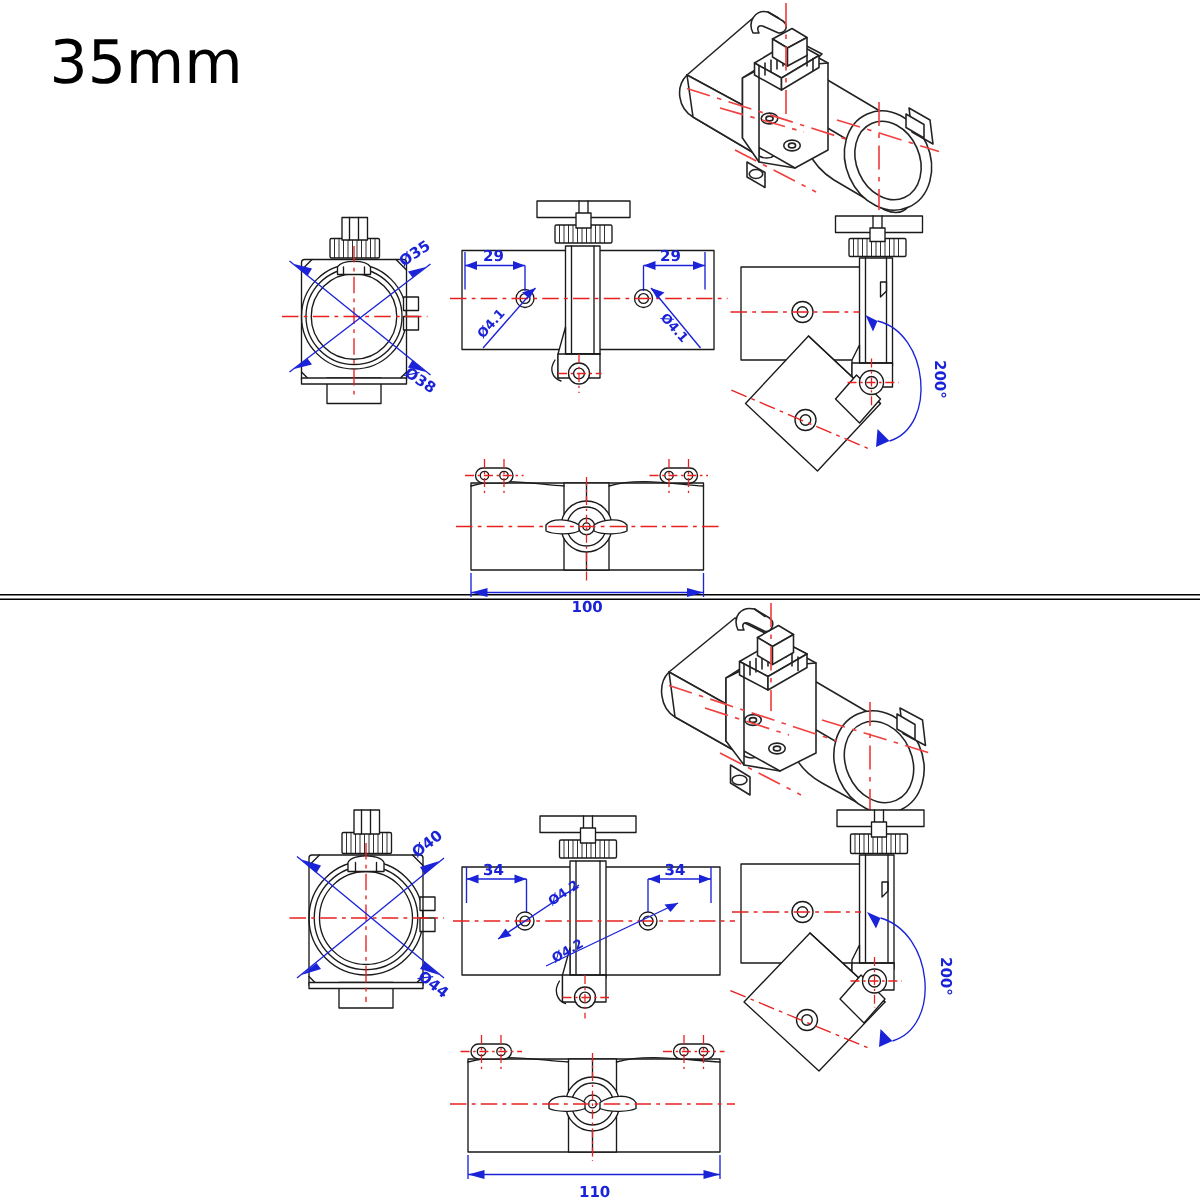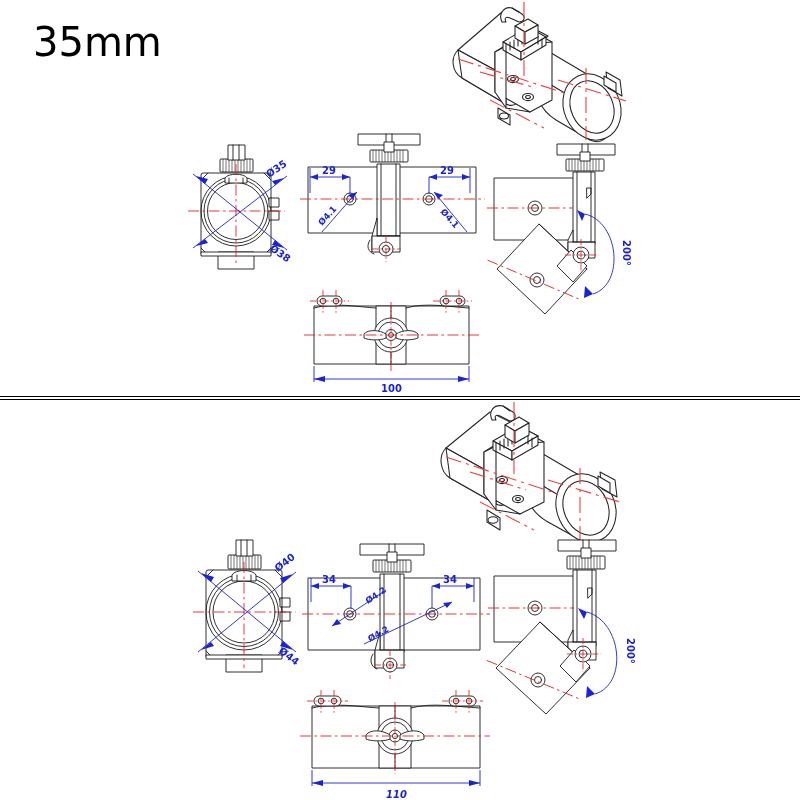--- a/index.html
+++ b/index.html
@@ -330,21 +330,21 @@
         </g>
         <g>
           <path class="dim" d="M98,72 C132,80 138,142 106,152"></path>
           <polygon class="dimfill" points="98,72 90,68 95,79"></polygon>
           <polygon class="dimfill" points="106,152 98,144 97,156"></polygon>
           <text class="dimtext" x="136" y="98" transform="rotate(90 136 98)">200°</text>
         </g>
       </svg>
     </div>
 
-    <div class="viewbox" style="left:296px;top:282px;">
+    <div class="viewbox" style="left:296px;top:298px;">
       <svg width="190" height="112" viewBox="0 0 190 112">
         <g>
           <rect class="objf" x="18" y="24" width="155" height="58"></rect>
           <rect class="objf" x="80" y="24" width="30" height="58"></rect>
           <path class="obj" d="M95,24 L95,82"></path>
           <path class="obj" d="M18,26 C38,20 62,25 80,26 M110,26 C130,20 154,25 173,26"></path>
         </g>
         <g>
           <rect class="objf" x="21" y="14" width="25" height="10" rx="5"></rect>
           <circle class="objf" cx="27" cy="19" r="2.8"></circle>
@@ -622,21 +622,21 @@
         </g>
         <g>
           <path class="dim" d="M99,80 C134,90 140,152 107,162"></path>
           <polygon class="dimfill" points="99,80 90,76 96,87"></polygon>
           <polygon class="dimfill" points="107,162 99,154 98,166"></polygon>
           <text class="dimtext" x="139" y="106" transform="rotate(90 139 106)">200°</text>
         </g>
       </svg>
     </div>
 
-    <div class="viewbox" style="left:294px;top:278px;font-style:italic;">
+    <div class="viewbox" style="left:294px;top:278px;">
       <svg width="200" height="122" viewBox="0 0 200 122">
         <g>
           <rect class="objf" x="18" y="28" width="168" height="62"></rect>
           <rect class="objf" x="85" y="28" width="32" height="62"></rect>
           <path class="obj" d="M101,28 L101,90"></path>
           <path class="obj" d="M18,30 C40,24 66,29 85,30 M117,30 C138,24 164,29 186,30"></path>
         </g>
         <g>
           <rect class="objf" x="20" y="18" width="27" height="10" rx="5"></rect>
           <circle class="objf" cx="27" cy="23" r="2.8"></circle>

